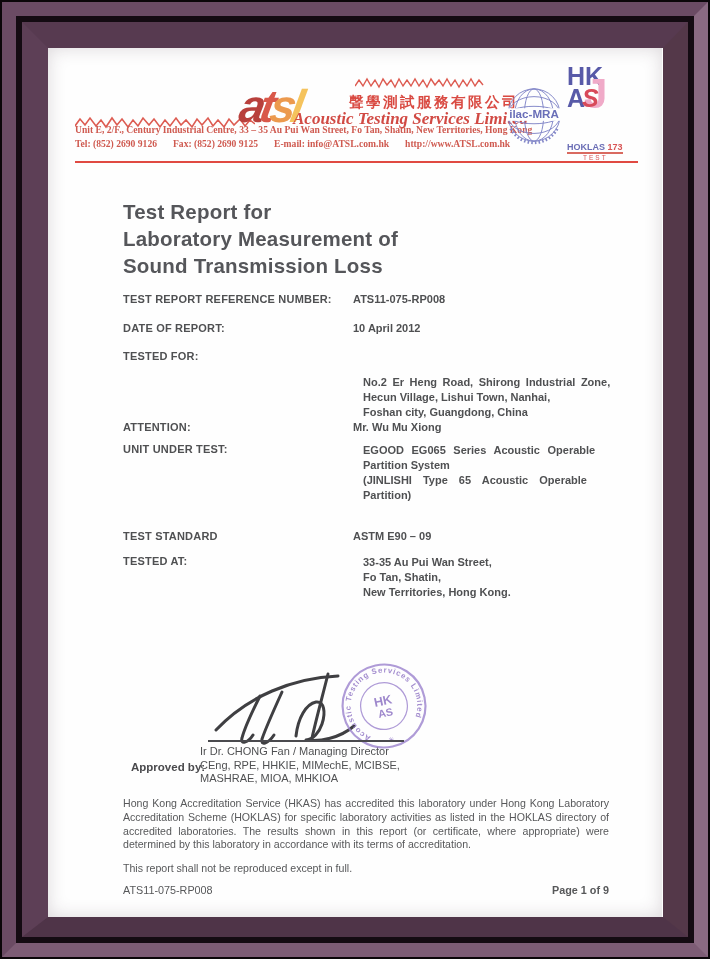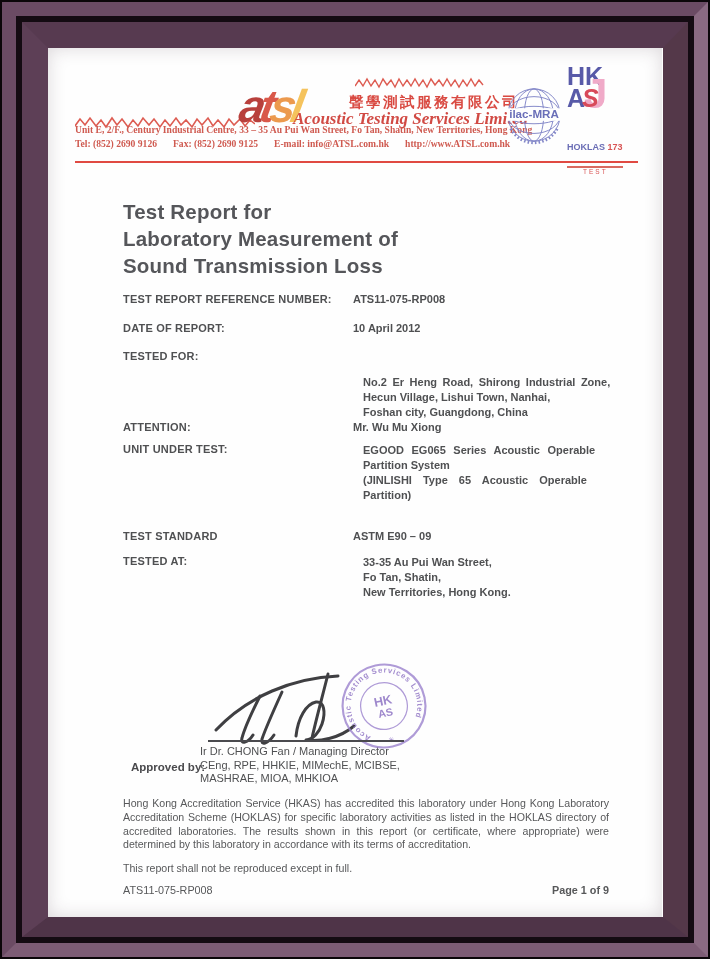--- a/index.html
+++ b/index.html
@@ -33,21 +33,21 @@
   .addr2 span{margin-right:16px;}
   .red-rule{position:absolute;left:27px;top:113px;width:563px;height:2px;background:#e04a42;}
   .ilac{position:absolute;left:455px;top:37px;width:62px;height:62px;}
   .hkas{position:absolute;left:519px;top:18px;width:78px;height:100px;}
   .hkas .hk{font-size:25px;line-height:20px;font-weight:bold;color:#585aa8;letter-spacing:0;}
   .hkas .row2{position:relative;height:30px;}
   .hkas .a{font-size:25px;line-height:24px;font-weight:bold;color:#585aa8;}
   .hkas .j{position:absolute;left:17px;top:-16px;font-size:42px;font-weight:bold;color:#f0aac8;}
   .hkas .s{position:absolute;left:15px;top:-2px;font-size:25px;font-style:italic;font-weight:bold;color:#d84a5a;}
   .hkas .hoklas{margin-top:26px;font-size:9px;font-weight:bold;color:#6a6db5;
-                border-bottom:2px solid #d96a60;display:inline-block;padding-bottom:14px;white-space:nowrap;}
+                border-bottom:2px solid #d96a60;display:inline-block;padding-bottom:0;white-space:nowrap;}
   .hkas .hoklas .num{color:#d85555;}
   .hkas .test{font-size:6.5px;color:#d85555;letter-spacing:2px;margin-left:16px;}
   
   .title{position:absolute;left:75px;top:150px;font-size:20.5px;line-height:27px;
          font-weight:bold;color:#55565a;letter-spacing:.2px;}
   
   .frow{position:absolute;left:75px;display:flex;}
   .flabel{display:inline-block;width:230px;font-size:11px;font-weight:bold;color:#4f5052;letter-spacing:.2px;}
   .fvalue{display:inline-block;width:262px;font-size:11px;font-weight:bold;color:#4f5052;white-space:nowrap;}
   .fvalue.multi{white-space:normal;}

